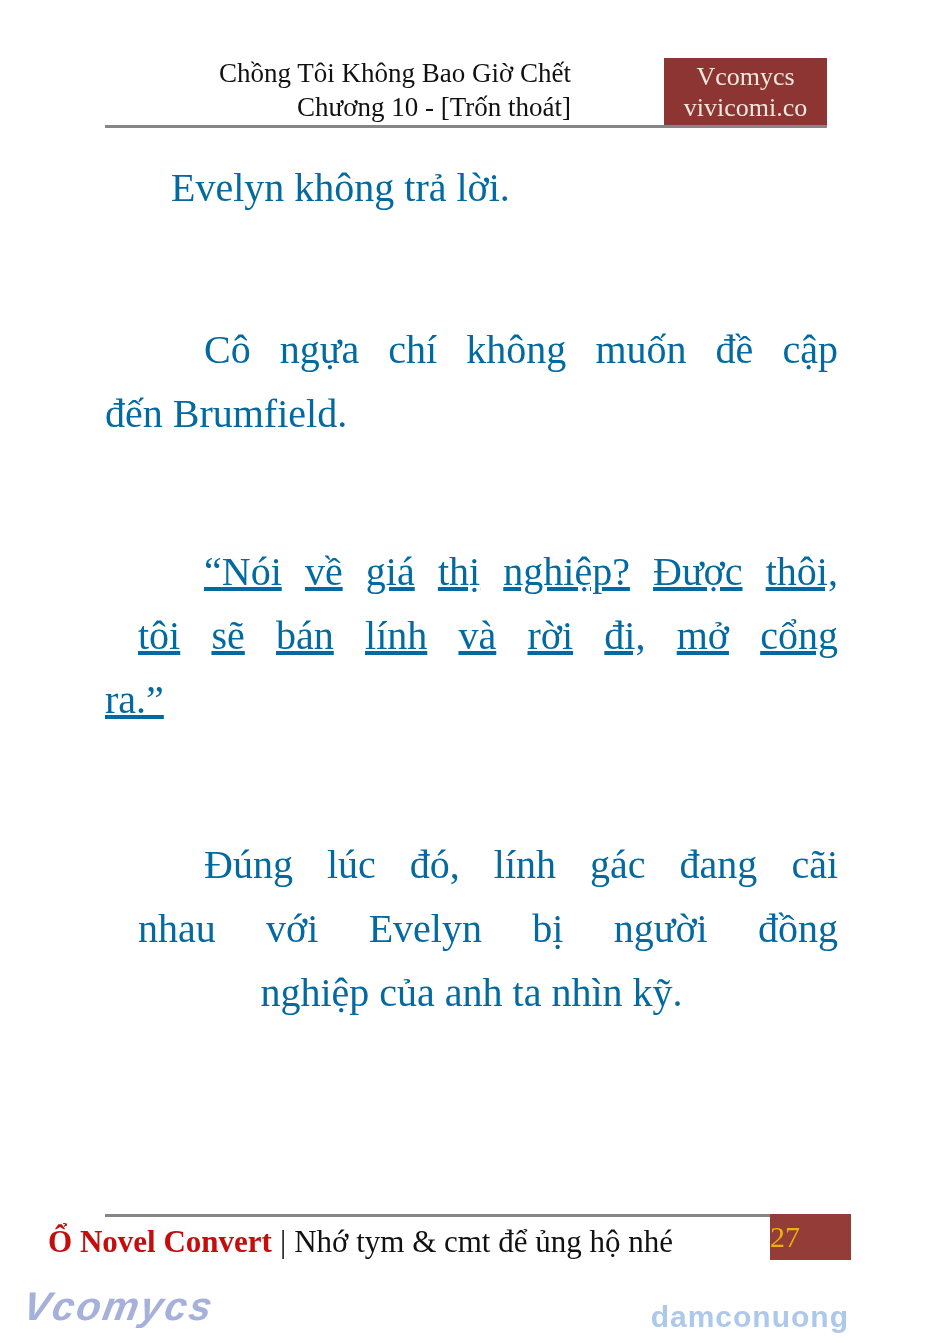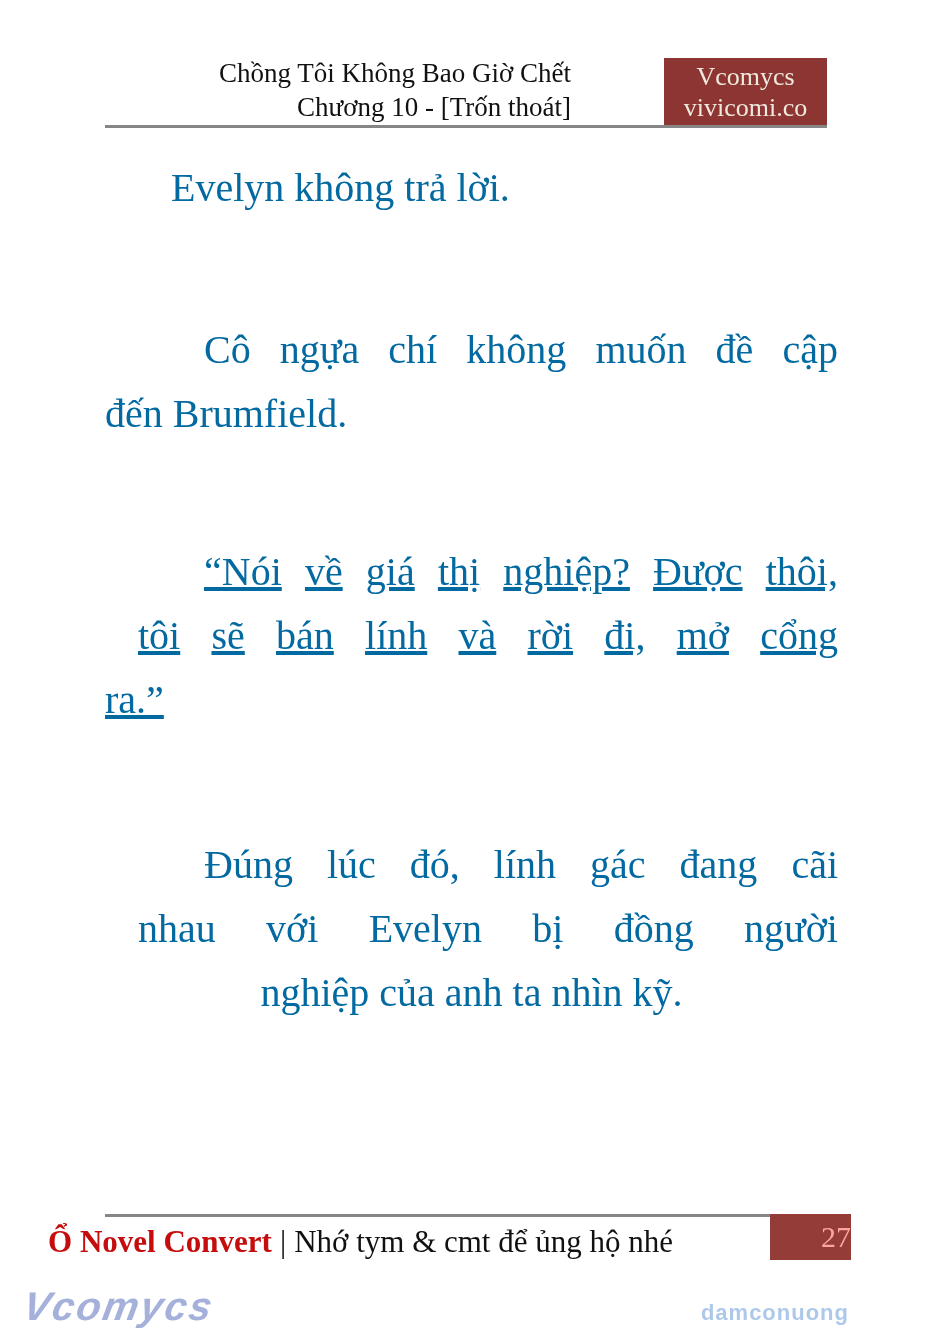--- a/index.html
+++ b/index.html
@@ -39,34 +39,34 @@
     background:var(--rule,#868686);
   }
   .footer-text {
     position:absolute; top:1222px; right:188px; font-size:31px; line-height:40px;
     white-space:nowrap; color:#111;
   }
   .footer-credit { color:var(--credit,#c60d0d); font-weight:bold;margin-top:28px; }
   .footer-sep { color:#111; padding:0 8px; }
   .page-box {
     position:absolute; left:770px; top:1214px; width:81px; height:46px;
-    background:var(--pagebox,#943c38); color:#fca5a5; text-align:right;
+    background:var(--pagebox,#943c38); color:#eab308; text-align:left;
     font-size:30px; line-height:46px;
   }
   
   .wm-left {
     position:absolute; left:24px; top:1284px;
     font-family:"Liberation Sans","DejaVu Sans",sans-serif;
     font-style:italic; font-weight:bold; font-size:40px; letter-spacing:2px;
     color:var(--wmleft,#96a4d4); transform:skewX(-10deg); opacity:0.85;
   }
   .wm-right {
     position:absolute; right:12px; top:1300px;
     font-family:"Liberation Sans","DejaVu Sans",sans-serif;
-    font-weight:bold; font-size:22px; letter-spacing:1px;
+    font-weight:bold; font-size:30px; letter-spacing:1px;
     color:var(--wmright,#a9c6e9); text-shadow:0 0 3px rgba(255,255,255,0.8);
     opacity:0.95;
   }
 </style>
 </head>
 <body>
 
 <div class="page">
 
   <div class="header-title">
@@ -127,22 +127,22 @@
         <span>lính</span>
         <span>gác</span>
         <span>đang</span>
         <span>cãi</span>
       </div>
       <div class="pline just">
         <span>nhau</span>
         <span>với</span>
         <span>Evelyn</span>
         <span>bị</span>
+        <span>người</span>
         <span>đồng</span>
-        <span>người</span>
       </div>
       <div class="pline">nghiệp của anh ta nhìn kỹ.</div>
     </div>
 
   <div class="footer-rule"></div>
 
   <div class="footer-text">
     <span class="footer-credit">Ổ Novel Convert</span><span class="footer-sep">|</span><span>Nhớ tym &amp; cmt để ủng hộ nhé</span>
   </div>
 

